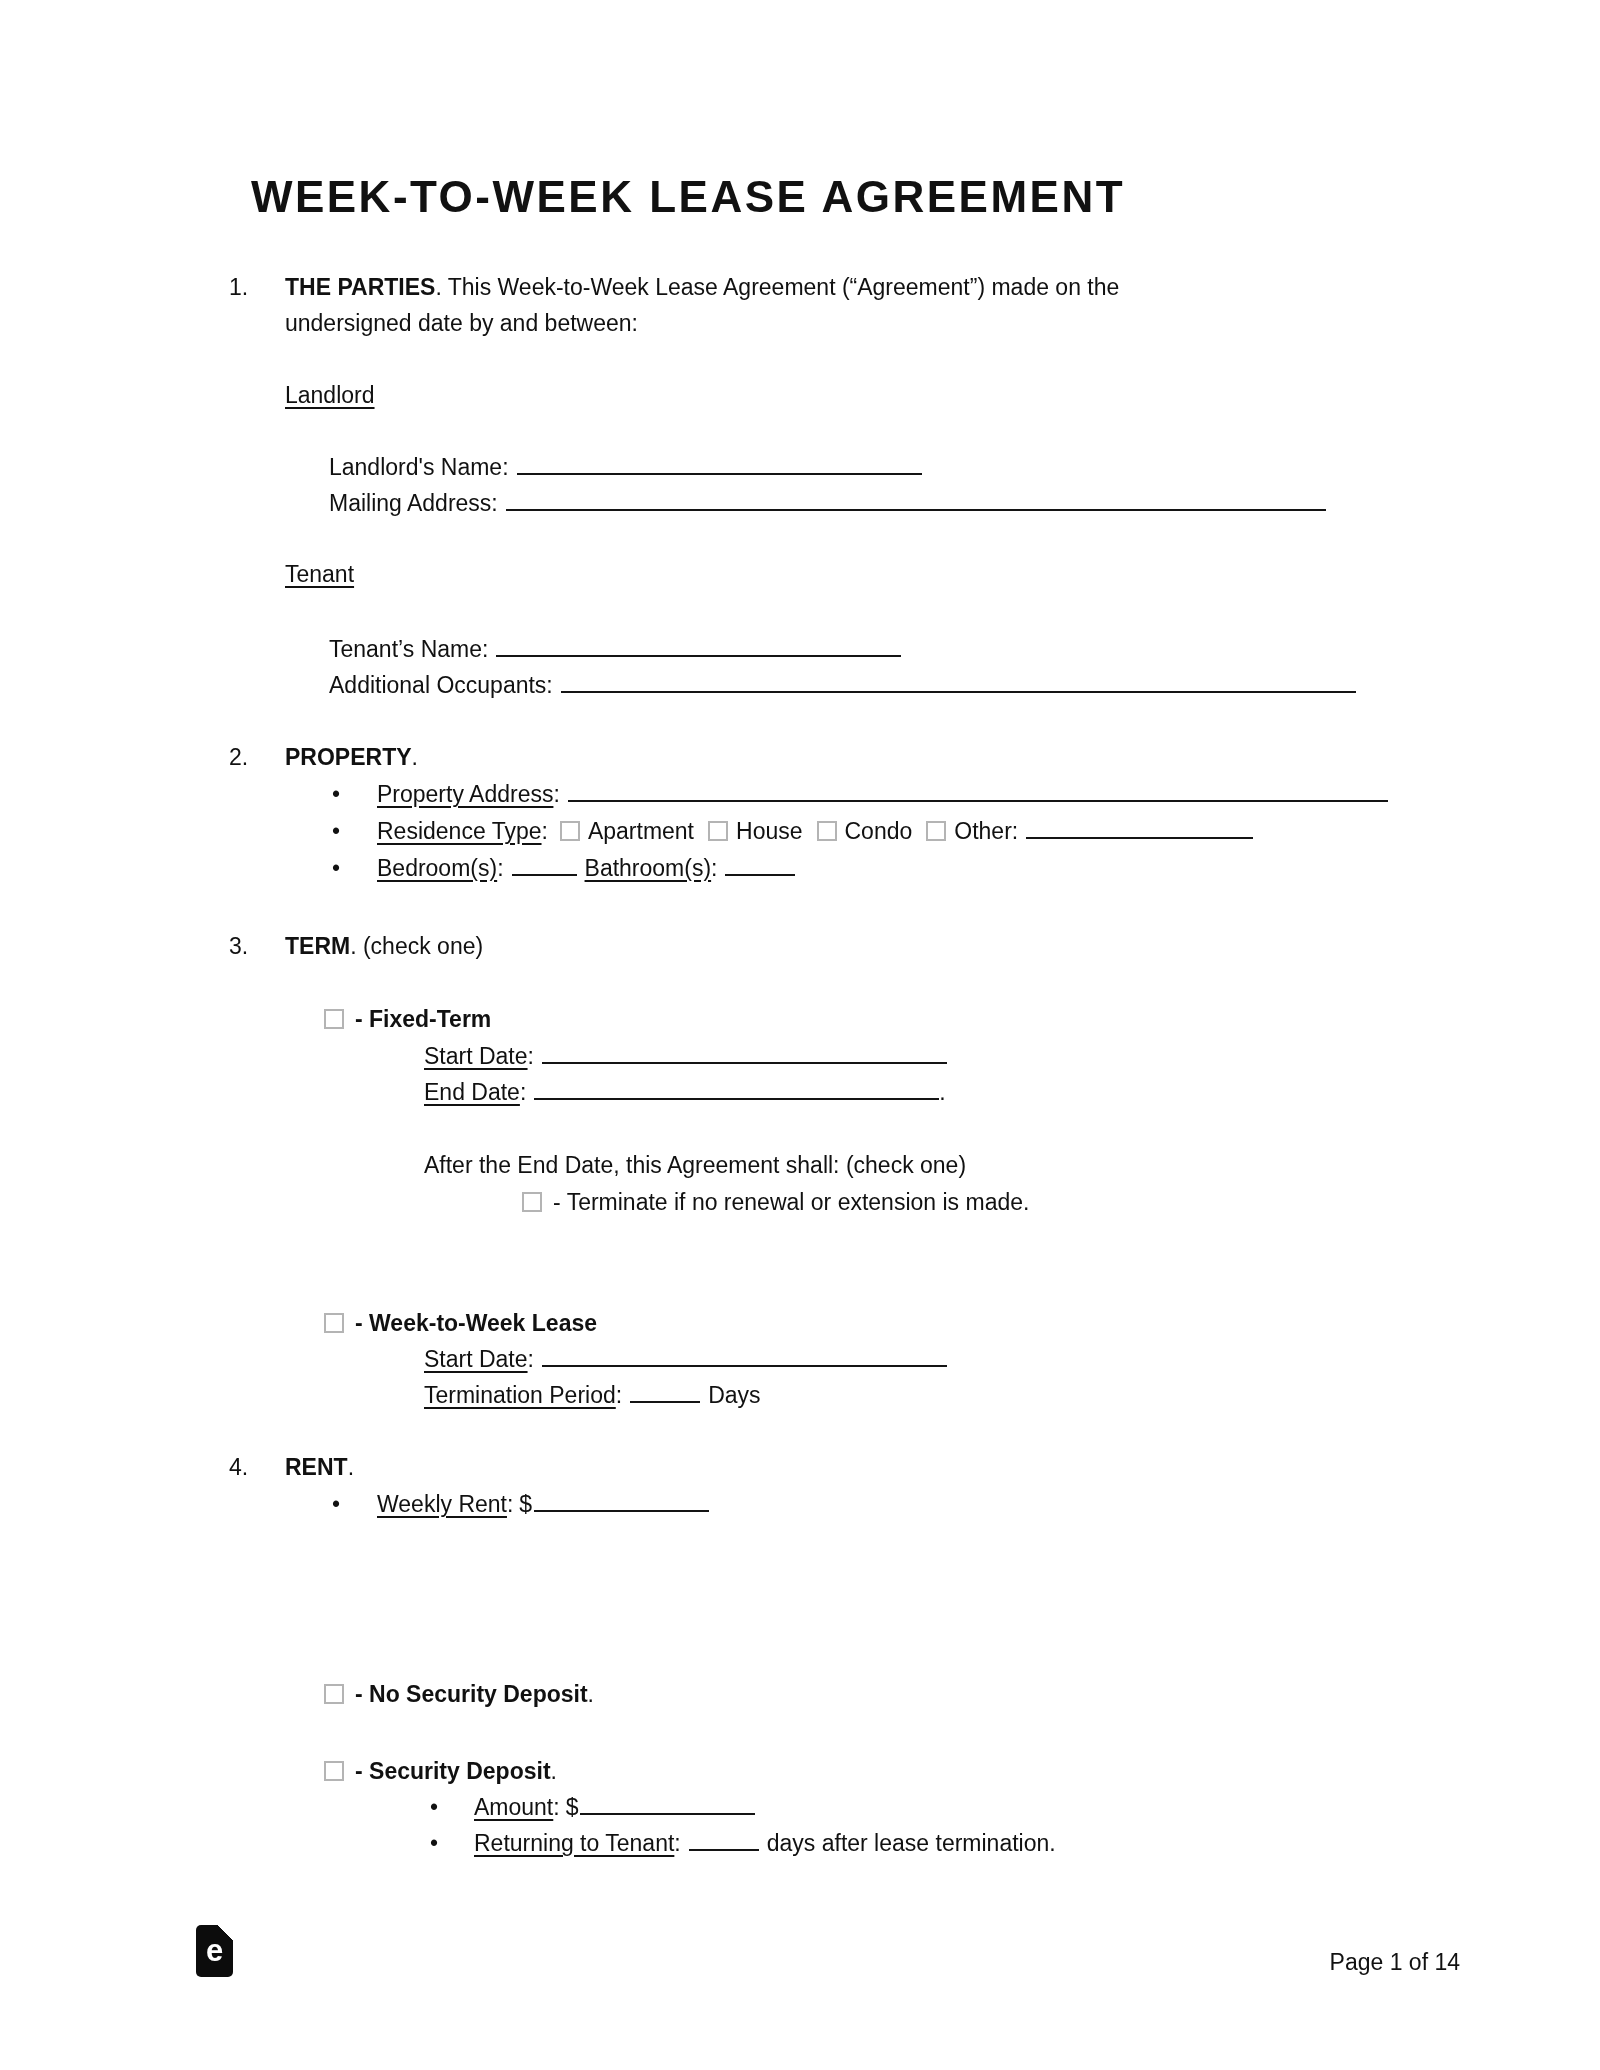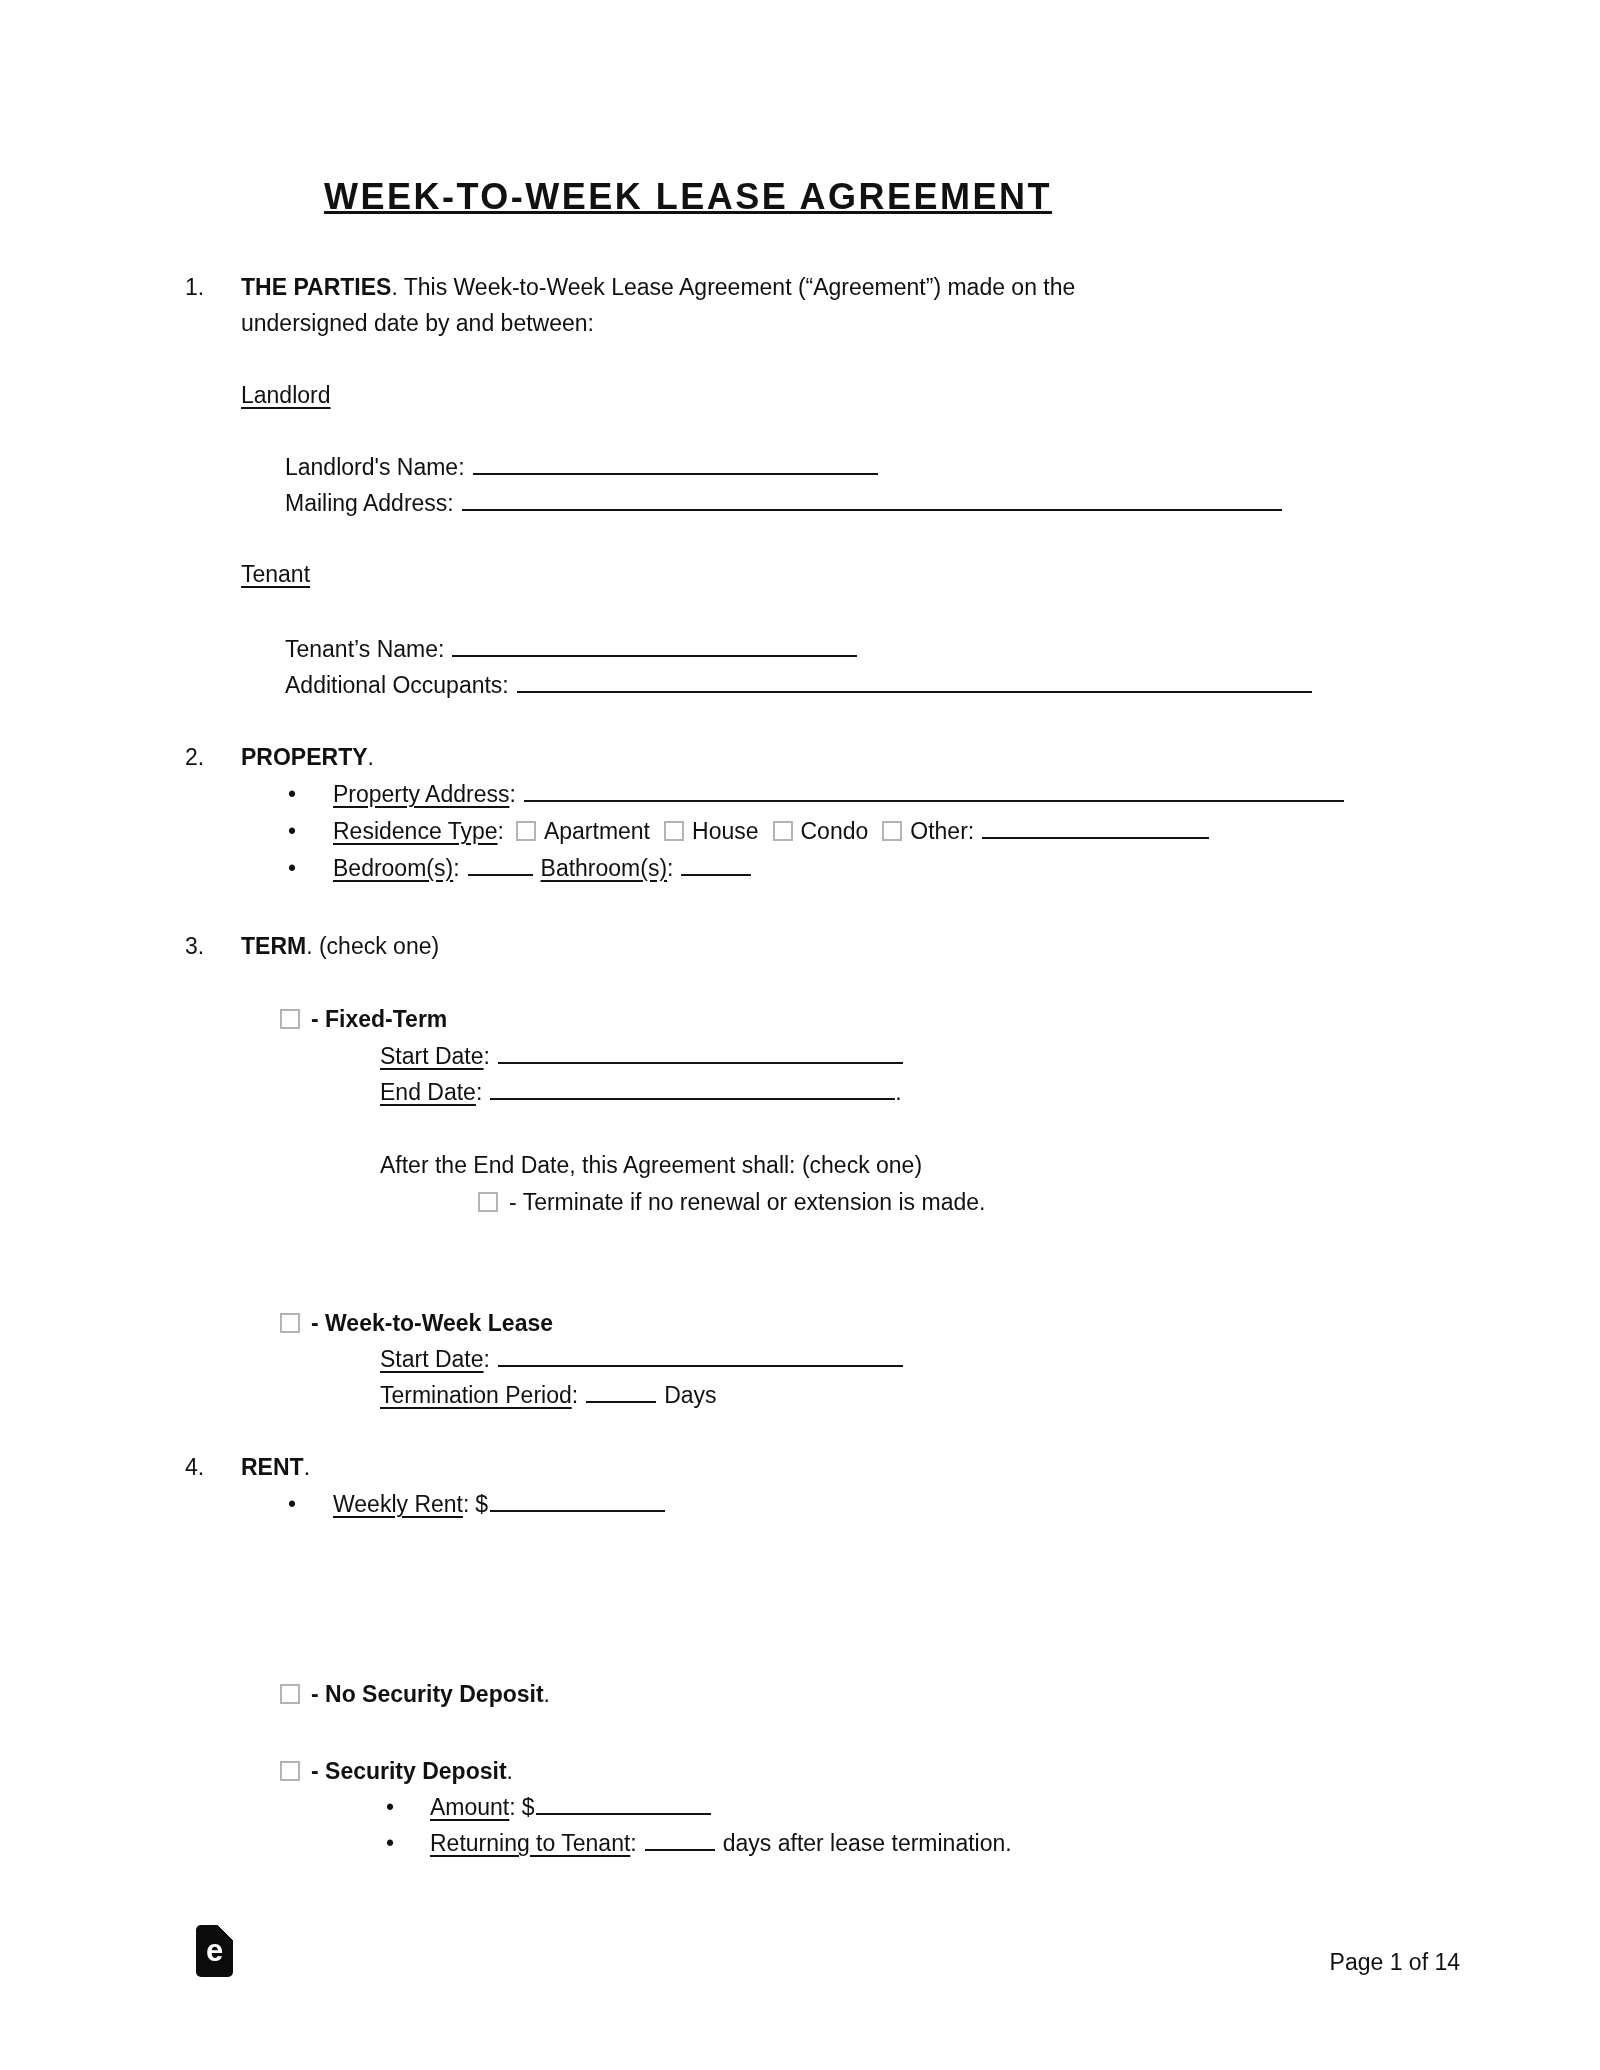--- a/index.html
+++ b/index.html
@@ -1,24 +1,24 @@
 <!DOCTYPE html>
 <html><head>
 <meta charset="utf-8">
 <style>
   html,body { margin:0; padding:0; background:#ffffff; }
   .page {
     position:relative; width:1600px; height:2070px; background:#ffffff;
     font-family:"Liberation Sans", sans-serif; color:#111111;
     font-size:23px; overflow:hidden;
   }
-  .line { position:absolute; white-space:nowrap; line-height:36px; height:36px; }
+  .line { position:absolute; white-space:nowrap; line-height:36px; height:36px;margin-left:44px; }
   .title {
     position:absolute; left:0; top:176px; width:1376px; text-align:center;
-    font-weight:bold; font-size:36px; letter-spacing:2.5px; line-height:42px;text-decoration:underline;
+    font-weight:bold; font-size:44px; letter-spacing:2.5px; line-height:42px;
   }
   .num { display:inline-block; width:56px; }
   .b  { font-weight:bold; }
   .ul { text-decoration:underline; text-underline-offset:4px; }
   .ml8 { margin-left:8px; }
   .ml6 { margin-left:6px; }
 
   
   .blank { display:inline-block; border-bottom:2px solid #141414; height:20px; margin-left:8px; }
   .w405 { width:405px; } .w820 { width:820px; } .w795 { width:795px; }

